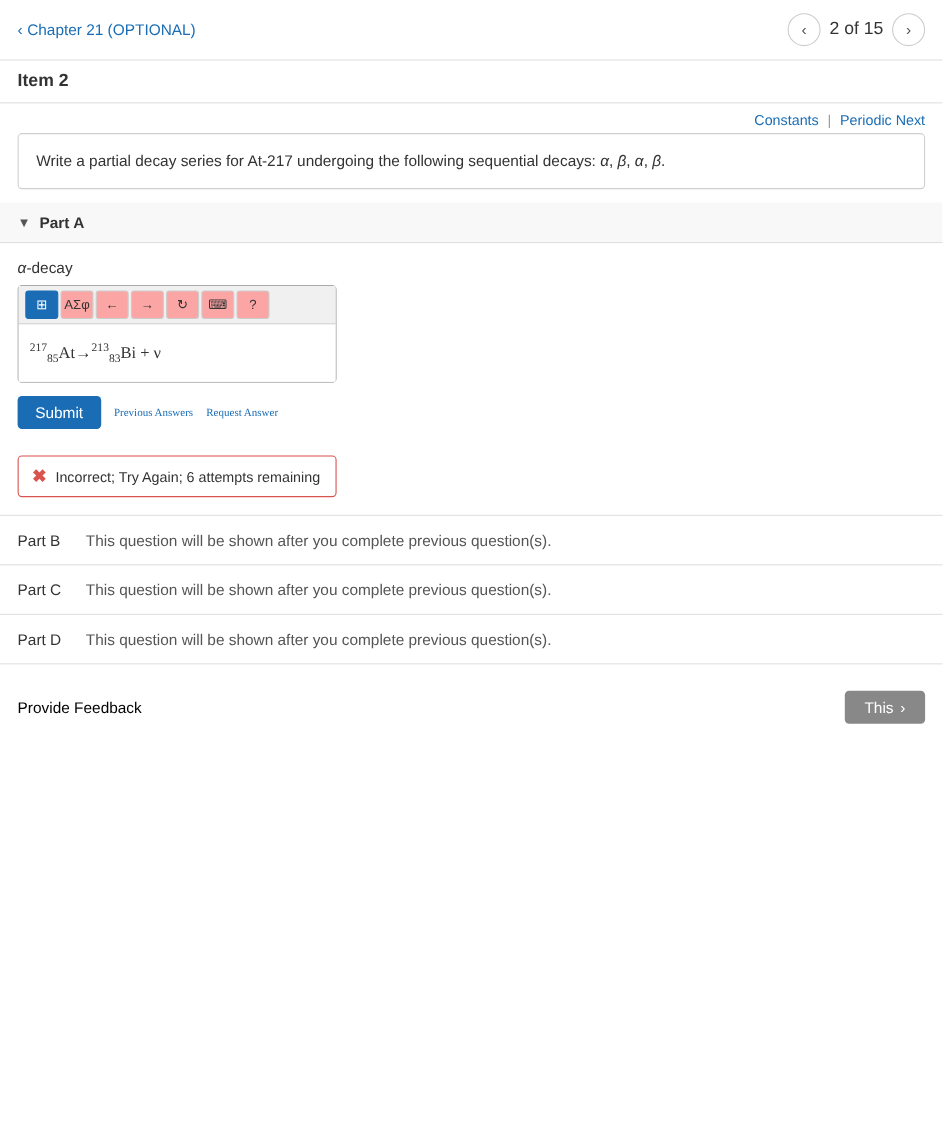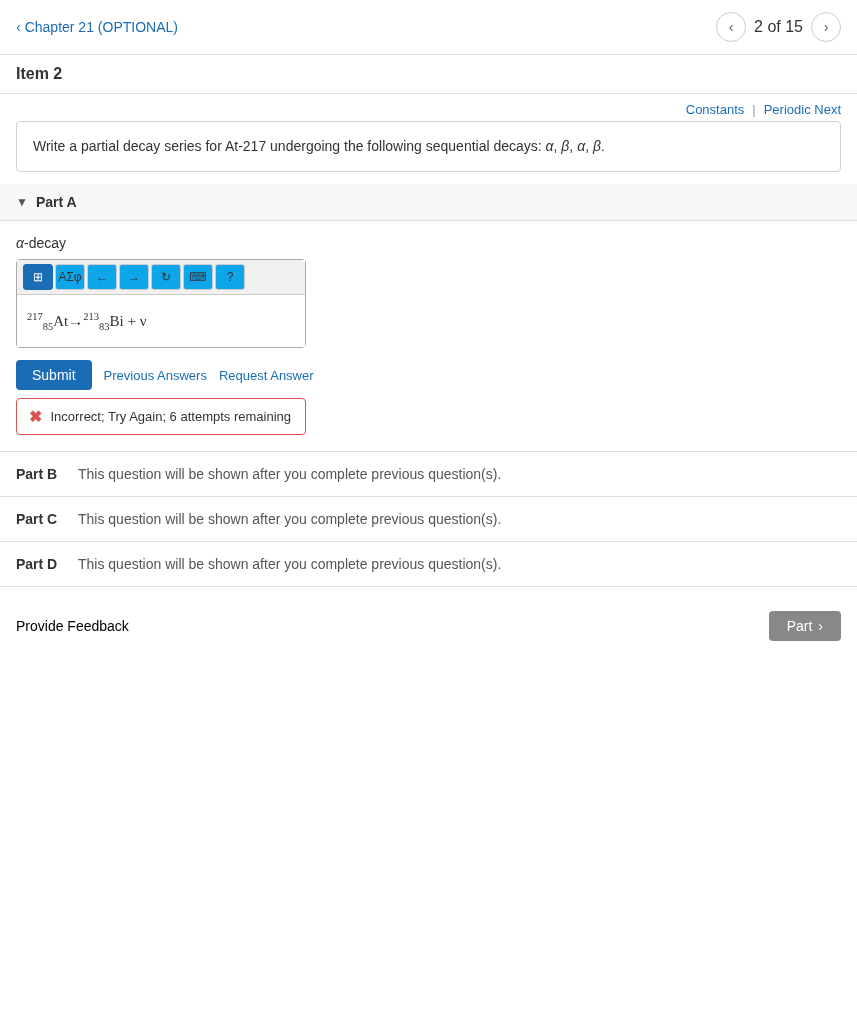--- a/index.html
+++ b/index.html
@@ -137,21 +137,21 @@
       gap: 2px;
       padding: 4px 6px;
       background: #f0f0f0;
       border-bottom: 1px solid #ccc;
     }
     .math-toolbar-btn {
       width: 30px;
       height: 26px;
       border: 1px solid #ccc;
       border-radius: 3px;
-      background: #0ea5e9;
+      background: #fca5a5;
       cursor: pointer;
       display: flex;
       align-items: center;
       justify-content: center;
       font-size: 12px;
       color: #333;
     }
     .math-toolbar-btn.active {
       background: #1a6db5;
       color: #fff;
@@ -169,36 +169,37 @@
     .math-content {
       font-size: 15px;
       font-family: "Times New Roman", serif;
     }
 
     
     .action-row {
       display: flex;
       align-items: center;
       gap: 12px;
-      margin-bottom: 8px;
+      margin-bottom: 24px;
     }
     .submit-btn {
       background: #1a6db5;
       color: #fff;
       border: none;
       border-radius: 4px;
       padding: 7px 16px;
       font-size: 14px;
       cursor: pointer;
     }
     .text-link {
       color: #1a6db5;
       text-decoration: none;
-      font-size: 13px;
-      cursor: pointer;
+      font-size: 10px;
+      cursor: pointer;
+      font-family: Liberation Serif, serif;
     }
 
     
     .error-box {
       display: flex;
       align-items: center;
       gap: 8px;
       border: 1px solid #d9534f;
       border-radius: 4px;
       padding: 8px 12px;
@@ -217,21 +218,21 @@
     .locked-part {
       display: flex;
       align-items: center;
       padding: 14px 16px;
       border-bottom: 1px solid #e0e0e0;
       gap: 12px;
       font-size: 14px;
       color: #555;
     }
     .locked-part-label {
-      font-weight: bold;
+      font-weight: normal;
       color: #333;
       min-width: 50px;
     }
 
     
     .footer-row {
       display: flex;
       align-items: center;
       justify-content: space-between;
       padding: 16px 16px;
@@ -355,16 +356,16 @@
   </div>
   <div class="locked-part">
     <span class="locked-part-label">Part D</span>
     <span>This question will be shown after you complete previous question(s).</span>
   </div>
 </div>
 
 <div class="footer-row">
   <a href="#" class="provide-feedback-link">Provide Feedback</a>
   <button class="next-btn">
-    <span>Part</span>
+    <span>This</span>
     <span>›</span>
   </button>
 </div>
 
 </body></html>

